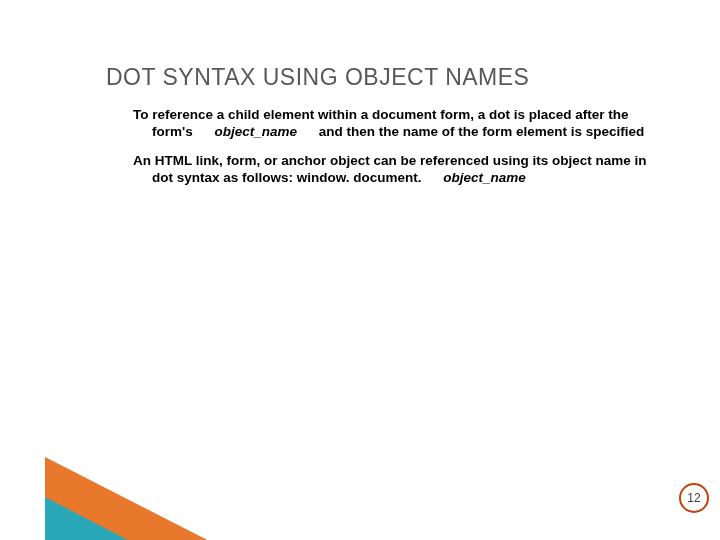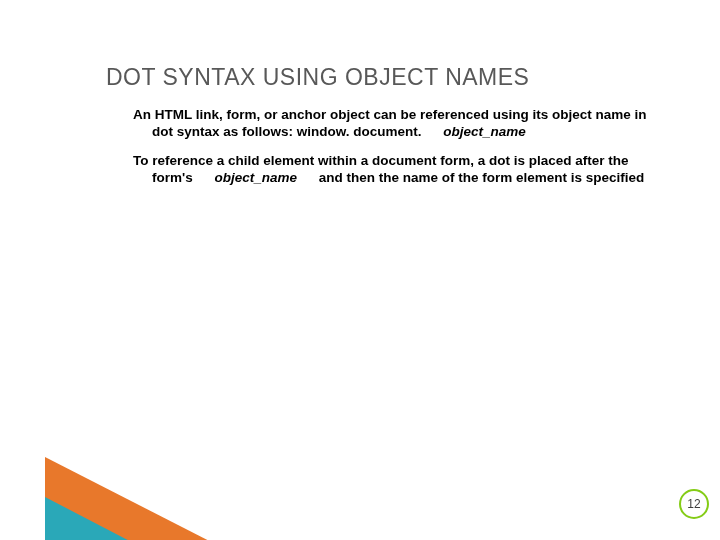--- a/index.html
+++ b/index.html
@@ -57,51 +57,51 @@
     bottom: 0;
     width: 0;
     height: 0;
     border-left: 0 solid transparent;
     border-right: 100px solid transparent;
     border-bottom: 52px solid #2aa8b8;
   }
   .page-badge {
     position: absolute;
     right: 38px;
-    bottom: 30px;
+    bottom: 36px;
     width: 30px;
     height: 30px;
     border-radius: 50%;
     background: #ffffff;
-    border: 2px solid #84cc16;
+    border: 2px solid #c2410c;
     display: flex;
     align-items: center;
     justify-content: center;
     font-size: 12px;
     color: #404040;
   }
 </style>
 </head>
 <body>
 
 <div class="slide">
 
   <h1 class="title">DOT SYNTAX USING OBJECT NAMES</h1>
 
   <div class="body">
 
     <div class="para">
       <span class="indent">
-        <span>An HTML link, form, or anchor object can be referenced using its object name in dot syntax as follows: window. document. </span><span class="italic">object_name</span>
+        <span>To reference a child element within a document form, a dot is placed after the form's </span><span class="italic">object_name</span><span> and then the name of the form element is specified</span>
       </span>
     </div>
 
     <div class="para">
       <span class="indent">
-        <span>To reference a child element within a document form, a dot is placed after the form's </span><span class="italic">object_name</span><span> and then the name of the form element is specified</span>
+        <span>An HTML link, form, or anchor object can be referenced using its object name in dot syntax as follows: window. document. </span><span class="italic">object_name</span>
       </span>
     </div>
 
 
   </div>
 
   <div class="footer">
     <div class="tri-orange"></div>
     <div class="tri-teal"></div>
     <div class="page-badge">

